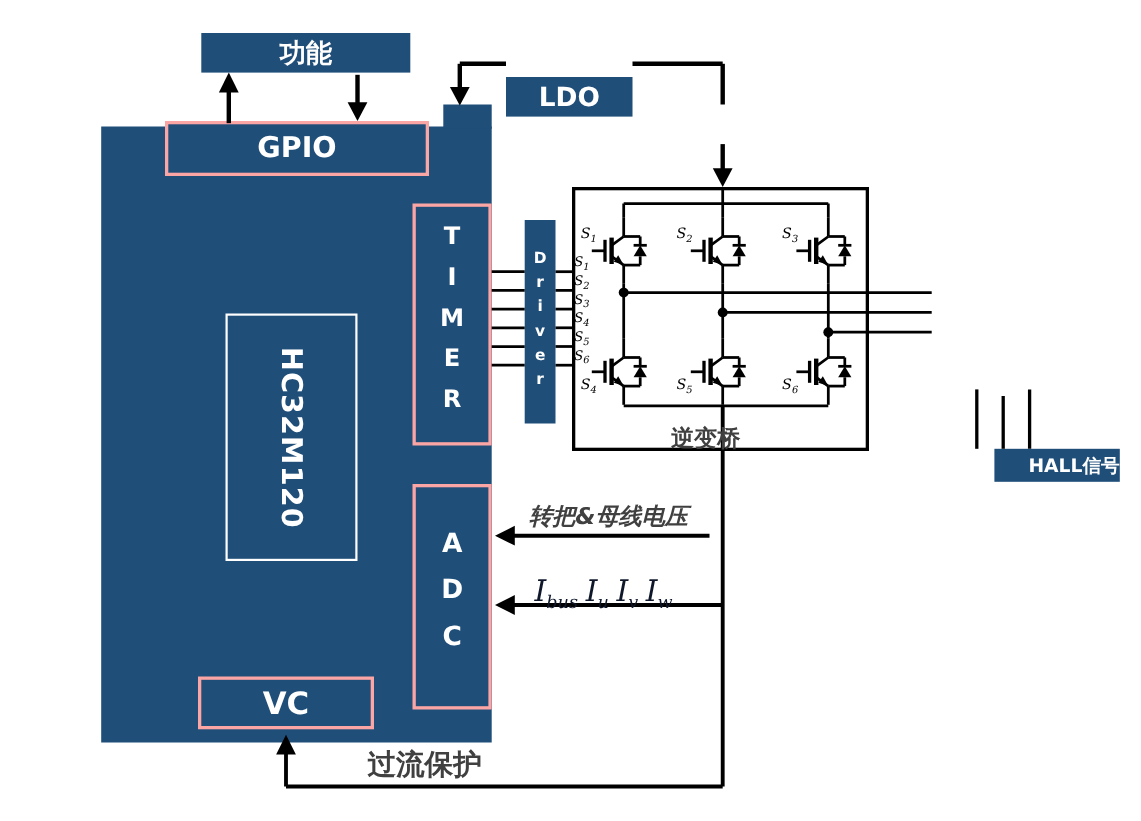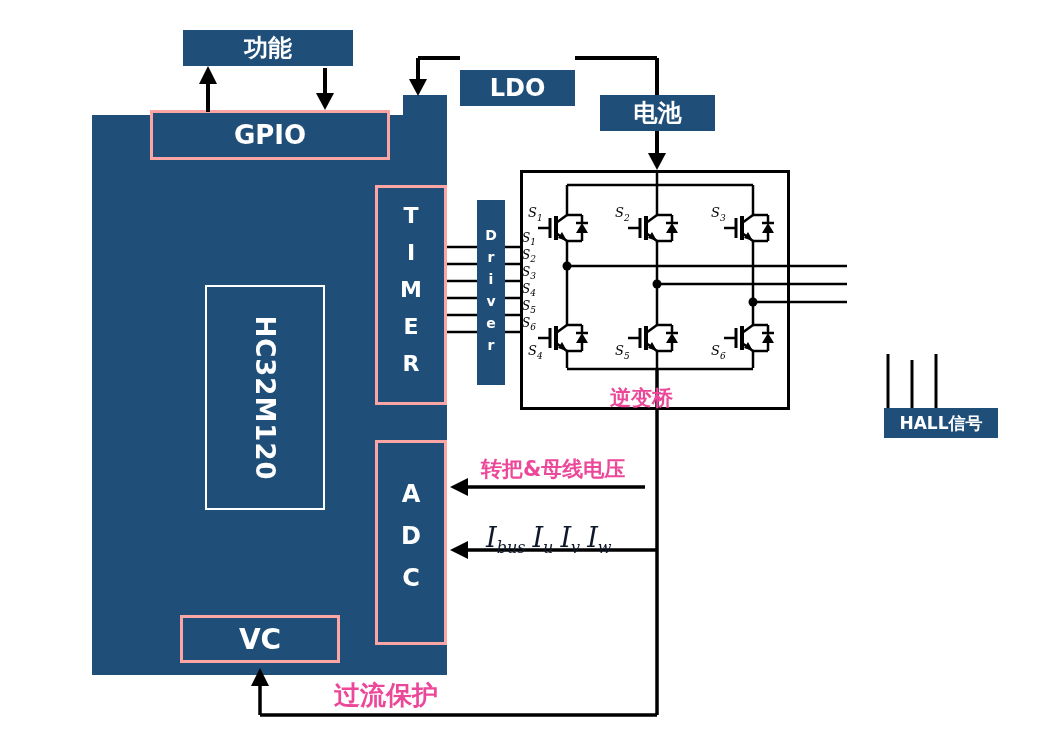--- a/index.html
+++ b/index.html
@@ -10,21 +10,21 @@
   .block{
     position:absolute;background:#1F4E79;color:#fff;
     display:flex;align-items:center;justify-content:center;
     font-weight:bold;box-sizing:border-box;text-align:center;
   }
   .wborder{border:3px solid #fca5a5;}
   .vtext{
     writing-mode:vertical-lr;text-orientation:upright;
   }
   #svg-layer{position:absolute;left:0;top:0;z-index:5;pointer-events:none;}
-  .lbl{position:absolute;color:#ec4899;z-index:6;}
+  .lbl{position:absolute;color:#404040;z-index:6;}
   .slabel{
     position:absolute;z-index:7;color:#000;
     font:italic 12px "DejaVu Serif","Liberation Serif",serif;line-height:1;
   }
   .slabel sub{font-size:9px;}
   .tlabel{
     position:absolute;z-index:7;color:#000;
     font:italic 13px "DejaVu Serif","Liberation Serif",serif;line-height:1;
   }
   .tlabel sub{font-size:9px;}
@@ -39,21 +39,21 @@
 
 <div id="stage">
 
   <div class="block" style="left:92px;top:115px;width:355px;height:560px;"></div>
   <div class="block" style="left:403px;top:95px;width:44px;height:22px;"></div>
 
   <div class="block" style="left:205px;top:285px;width:120px;height:225px;border:2px solid #fff;background:transparent;z-index:4;">
     <span style="transform:rotate(90deg);white-space:nowrap;font-size:26px;letter-spacing:1px;">HC32M120</span>
   </div>
 
-  <div class="block" style="left:183px;top:30px;width:170px;height:36px;font-size:24px;z-index:4;">
+  <div class="block" style="left:183px;top:30px;width:190px;height:36px;font-size:24px;z-index:4;">
     <span>功能</span>
   </div>
 
   <div class="block wborder" style="left:150px;top:110px;width:240px;height:50px;font-size:26px;z-index:4;">
     <span>GPIO</span>
   </div>
 
   <div class="block wborder" style="left:375px;top:185px;width:72px;height:220px;font-size:22px;z-index:4;">
     <span class="vtext" style="letter-spacing:12px;">TIMER</span>
   </div>
@@ -67,33 +67,30 @@
   </div>
 
   <div class="block" style="left:477px;top:200px;width:28px;height:185px;font-size:14px;z-index:4;">
     <span class="vtext" style="letter-spacing:6px;">Driver</span>
   </div>
 
   <div class="block" style="left:460px;top:40px;width:115px;height:36px;font-size:24px;z-index:4;margin-top:30px;">
     <span>LDO</span>
   </div>
 
-  <div class="block" style="left:600px;top:95px;width:115px;height:36px;font-size:24px;z-index:4;">
-    <span>电池</span>
-  </div>
 
   <div style="position:absolute;left:520px;top:170px;width:270px;height:240px;border:3px solid #000;background:#fff;box-sizing:border-box;z-index:3;"></div>
   <div class="lbl" style="left:610px;top:384px;font-size:21px;font-weight:600;">逆变桥</div>
 
 
-  <div class="block" style="left:884px;top:408px;width:114px;height:30px;font-size:17px;z-index:4;">
+  <div class="block" style="left:904px;top:408px;width:114px;height:30px;font-size:17px;z-index:4;justify-content:flex-end;">
     <span>HALL信号</span>
   </div>
 
-  <div class="lbl" style="left:481px;top:455px;font-size:21px;font-weight:600;">转把&amp;母线电压</div>
+  <div class="lbl" style="left:481px;top:455px;font-size:21px;font-weight:600;font-style:italic;">转把&amp;母线电压</div>
   <div class="lbl" style="left:334px;top:678px;font-size:26px;font-weight:600;">过流保护</div>
 
   <div class="currents">
     <span><i>I</i><sub>bus</sub></span>
     <span><i>I</i><sub>u</sub></span>
     <span><i>I</i><sub>v</sub></span>
     <span><i>I</i><sub>w</sub></span>
   </div>
 
   <span class="slabel" style="left:522px;top:232px;"><i>S</i><sub>1</sub></span>

